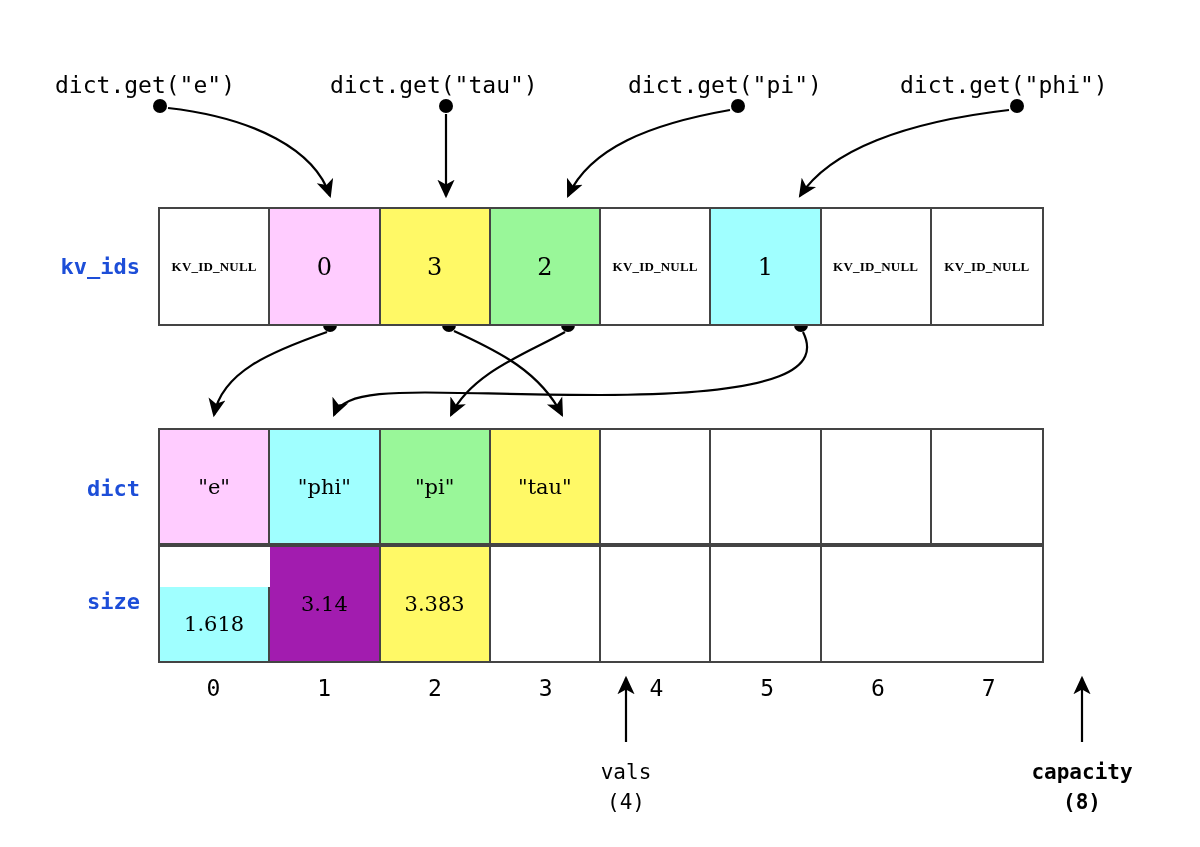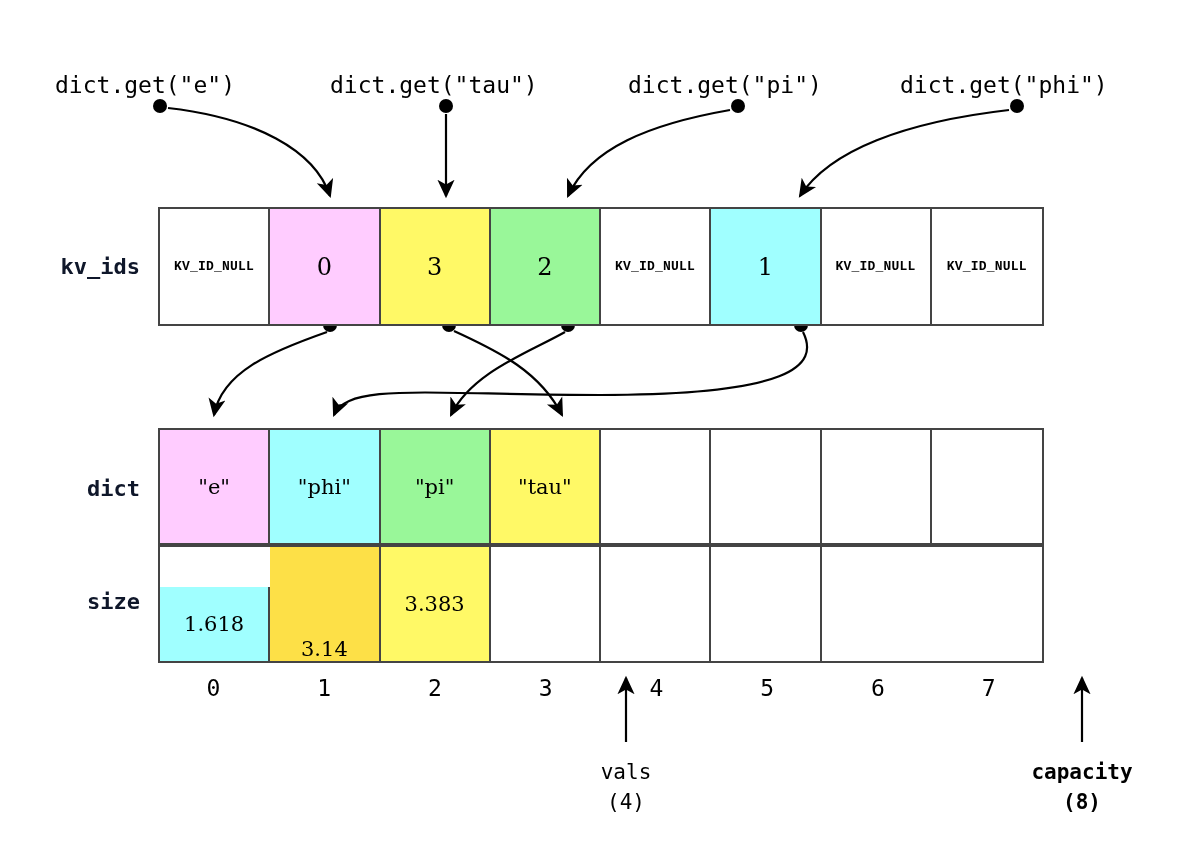--- a/index.html
+++ b/index.html
@@ -27,21 +27,21 @@
     font-size: 23px;
     color: #000;
     white-space: nowrap;
     letter-spacing: 0px;
   }
   .row-label {
     position: absolute;
     font-family: "DejaVu Sans Mono", monospace;
     font-weight: bold;
     font-size: 22px;
-    color: #0f172a;
+    color: #1d4ed8;
     white-space: nowrap;
     text-align: right;
   }
   .grid {
     position: absolute;
     box-sizing: border-box;
     border: 2px solid #444444;
     display: flex;
   }
   .cell {
@@ -52,21 +52,21 @@
     justify-content: center;
     position: relative;
   }
   .cell:last-child { border-right: none; }
   .cell-num {
     font-family: "DejaVu Serif", serif;
     font-size: 24px;
     color: #000;
   }
   .cell-null {
-    font-family: Liberation Mono, monospace;
+    font-family: Liberation Serif, serif;
     font-weight: bold;
     font-size: 13px;
     letter-spacing: 0.2px;
     color: #000;
   }
   .cell-text {
     font-family: "DejaVu Serif", serif;
     font-size: 21px;
     color: #000;
   }
@@ -208,21 +208,21 @@
     </div>
     <div class="cell" style="width: 12.5%; background: rgb(255, 255, 255);">
       <span class="cell-text"></span>
     </div>
   </div>
 
 <div class="grid" id="grid-vals" style="left:158px; top:545px; width:886px; height:118px;">
     <div class="cell" style="width: 12.5%; background: rgb(160, 255, 255); margin-top: 40px;">
       <span class="cell-text">1.618</span>
     </div>
-    <div class="cell" style="width: 12.5%; background: #fde047; align-items: flex-end;">
+    <div class="cell" style="width: 12.5%; background: #a21caf;">
       <span class="cell-text">3.14</span>
     </div>
     <div class="cell" style="width: 12.5%; background: rgb(255, 249, 102);">
       <span class="cell-text">3.383</span>
     </div>
     <div class="cell" style="width: 12.5%; background: rgb(255, 255, 255);">
       <span class="cell-text"></span>
     </div>
     <div class="cell" style="width: 12.5%; background: rgb(255, 255, 255);">
       <span class="cell-text"></span>

